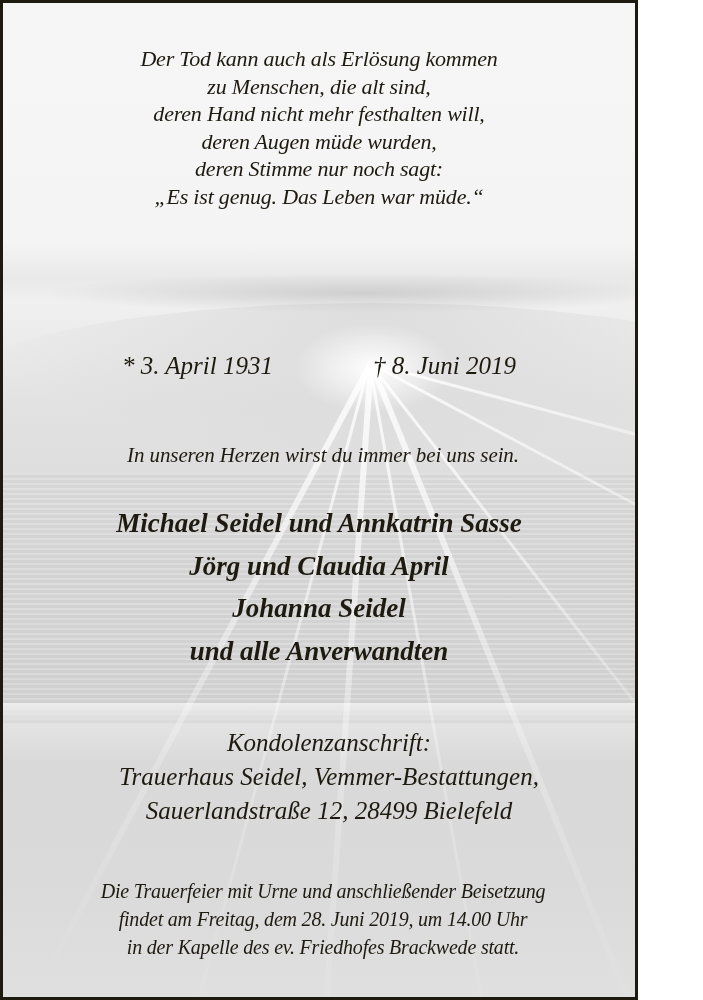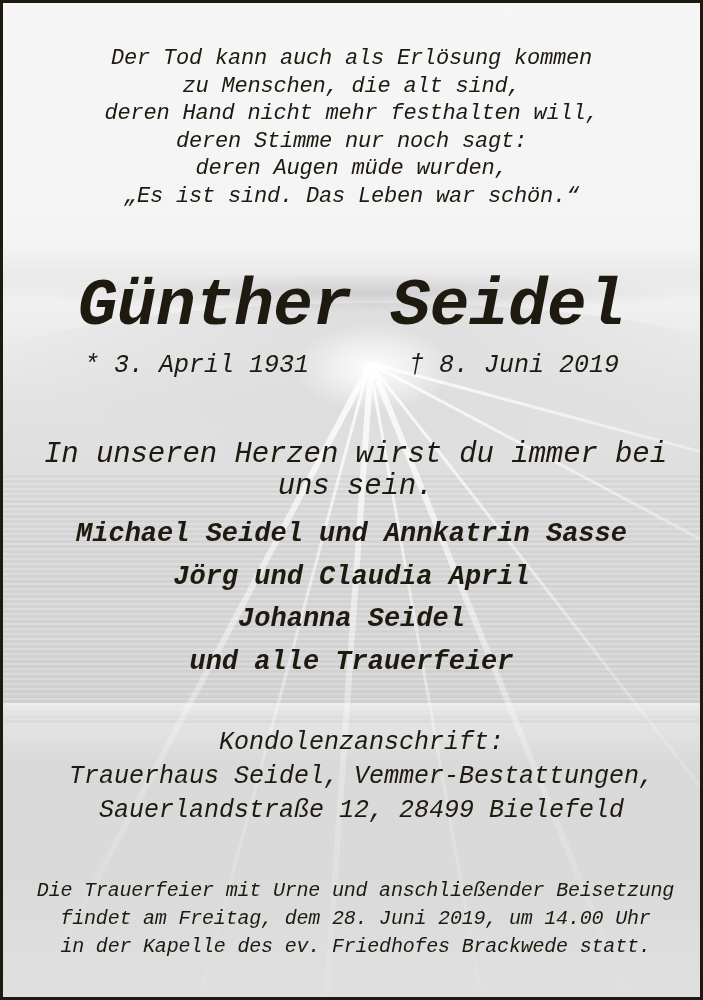--- a/index.html
+++ b/index.html
@@ -1,25 +1,25 @@
 <!DOCTYPE html>
 <html><head>
 <meta charset="utf-8">
 <style>
   html, body { margin: 0; padding: 0; }
   body { width: 703px; height: 1000px; overflow: hidden; background: #ffffff; }
   .notice {
     position: relative;
     box-sizing: border-box;
-    width: 703px;
+    width: 638px;
     height: 1000px;
     border: 3px solid #1e1a10;
     overflow: hidden;
     background: #d946ef;
-    font-family: Liberation Mono, monospace;
+    font-family: Liberation Serif, serif;
     color: #1e1a10;
     text-align: center;
   }
   
   .bg { position: absolute; inset: 0; pointer-events: none; }
   .bg-sky {
     position: absolute; left: 0; right: 0; top: 0; height: 1000px;
     background: linear-gradient(to bottom,
       #f6f6f6 0px, #f4f4f4 240px, #e9e9e9 275px, #f0f0f0 300px,
       #ebebeb 340px, #e2e2e2 400px, #dedede 470px, #d9d9d9 560px,
@@ -71,27 +71,27 @@
     font-style: italic; font-weight: bold; font-size: 66px; line-height: 80px;
     letter-spacing: -0.5px;
   }
   .dates {
     position: absolute; left: 0; right: 0; top: 347px;
     font-style: italic; font-size: 25px; line-height: 32px;
     display: flex; justify-content: center; gap: 100px;
   }
   .motto {
     position: absolute; left: 8px; right: 0; top: 436px;
-    font-style: italic; font-size: 29px; line-height: 32px;
+    font-style: italic; font-size: 21px; line-height: 32px;
     letter-spacing: -0.1px;
     text-align: center;
   }
   .mourners {
     position: absolute; left: 0; right: 0; top: 499px;
-    font-style: italic; font-weight: bold; font-size: 27px; line-height: 42.5px; margin-top: 11px;
+    font-style: italic; font-weight: bold; font-size: 27px; line-height: 42.5px;
   }
   .condolence {
     position: absolute; left: 0; right: 0; top: 723px;
     font-style: italic; font-size: 25px; line-height: 34px; margin-left: 20px;
   }
   .ceremony {
     position: absolute; left: 8px; right: 0; top: 874px;
     font-style: italic; font-size: 20px; line-height: 28px;
     letter-spacing: -0.2px;
   }
@@ -115,39 +115,38 @@
     <div class="ray thin" style="transform: rotate(-38deg);"></div>
     <div class="ray thin" style="transform: rotate(-62deg);"></div>
     <div class="ray thin" style="transform: rotate(-75deg);"></div>
   </div>
 
   <div class="content">
     <div class="poem">
       <div>Der Tod kann auch als Erlösung kommen</div>
       <div>zu Menschen, die alt sind,</div>
       <div>deren Hand nicht mehr festhalten will,</div>
+      <div>deren Augen müde wurden,</div>
       <div>deren Stimme nur noch sagt:</div>
-      <div>deren Augen müde wurden,</div>
-      <div>„Es ist sind. Das Leben war schön.“</div>
+      <div>„Es ist genug. Das Leben war müde.“</div>
     </div>
 
-    <div class="name">Günther Seidel</div>
 
     <div class="dates">
       <span>* 3. April 1931</span>
       <span>† 8. Juni 2019</span>
     </div>
 
     <div class="motto">In unseren Herzen wirst du immer bei uns sein.</div>
 
     <div class="mourners">
       <div>Michael Seidel und Annkatrin Sasse</div>
       <div>Jörg und Claudia April</div>
       <div>Johanna Seidel</div>
-      <div>und alle Trauerfeier</div>
+      <div>und alle Anverwandten</div>
     </div>
 
     <div class="condolence">
       <div>Kondolenzanschrift:</div>
       <div>Trauerhaus Seidel, Vemmer-Bestattungen,</div>
       <div>Sauerlandstraße 12, 28499 Bielefeld</div>
     </div>
 
     <div class="ceremony">
       <div>Die Trauerfeier mit Urne und anschließender Beisetzung</div>

